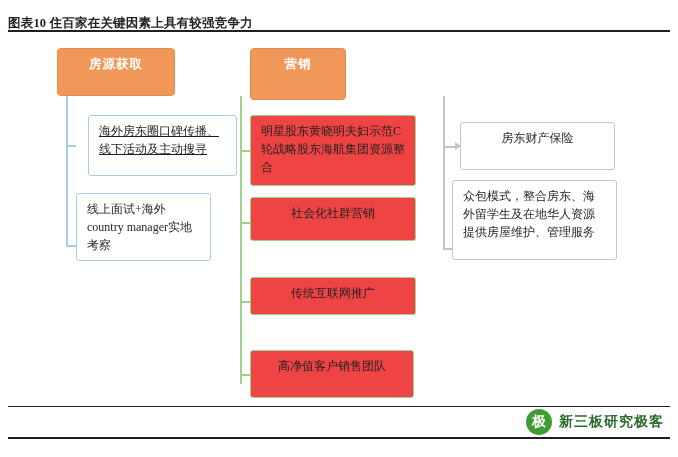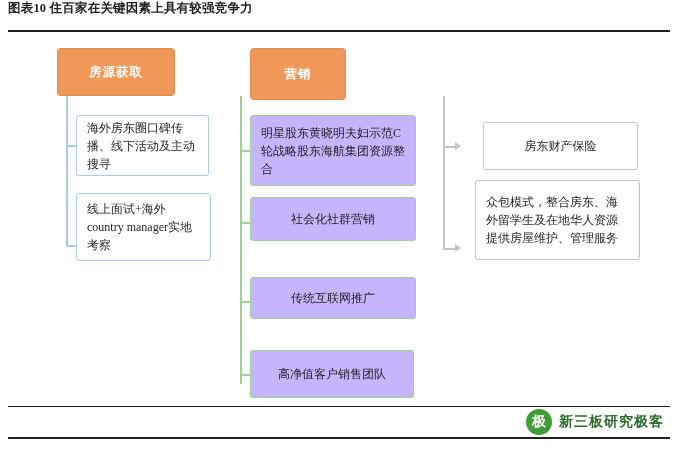--- a/index.html
+++ b/index.html
@@ -17,25 +17,25 @@
   .page {
     position: absolute;
     left: 0; top: 0;
     width: 678px;
     height: 457px;
   }
   
   .title-bar {
     position: absolute;
     left: 8px;
-    top: 0;
+    top: 8px;
     width: 662px;
     height: 24px;
     display: flex;
-    align-items: flex-start;
+    align-items: flex-end;
   }
   .title-text {
     font-size: 12.5px;
     font-weight: bold;
     color: #231f20;
     letter-spacing: 0.2px;
     white-space: nowrap;
   }
   .title-rule {
     position: absolute;
@@ -103,22 +103,22 @@
     position: absolute;
     left: 0;
     top: 34px;
     width: 678px;
     height: 370px;
   }
   .node {
     position: absolute;
     box-sizing: border-box;
     display: flex;
-    align-items: center;
-    padding: 20px 10px;
+    align-items: flex-start;
+    padding: 6px 10px;
     font-size: 12px;
     line-height: 1.5;
     color: #231f20;
     border-radius: 3px;
   }
   .node.center {
     justify-content: center;
     text-align: center;
   }
   .header-node {
@@ -132,27 +132,26 @@
   }
   .hdr-orange {
     background: #f0985a;
     border: 1px solid #e08a4c;
   }
   .box-blue {
     background: #ffffff;
     border: 1px solid #a9cbe8;
   }
   .box-green {
-    background: #c4b5fd;
+    background: #ef4444;
     border: 1px solid #9fd18f;
   }
   .box-gray {
     background: #ffffff;
     border: 1px solid #c4c4c4;
-    margin-left: 23px;
   }
   .connector {
     position: absolute;
     background: #b0b0b0;
   }
   .conn-blue { background: #a9cbe8; }
   .conn-green { background: #9fd18f; }
   .conn-gray { background: #c4c4c4; }
   .arrow {
     position: absolute;
@@ -178,21 +177,21 @@
     <div class="node header-node hdr-orange" style="left:57px; top:14px; width:118px; height:48px;">
       <span>房源获取</span>
     </div>
 
     <div class="connector conn-blue" style="left:66px; top:62px; width:1.5px; height:150px;"></div>
 
     <div class="connector conn-blue" style="left:66px; top:111px; width:10px; height:1.5px;"></div>
 
     <div class="connector conn-blue" style="left:66px; top:211px; width:10px; height:1.5px;"></div>
 
-    <div class="node box-blue" style="left:76px; top:81px; width:133px; height:61px;">
+    <div class="node box-blue" style="left:88px; top:81px; width:149px; height:61px;text-decoration:underline;">
       <span>海外房东圈口碑传播、线下活动及主动搜寻</span>
     </div>
 
     <div class="node box-blue" style="left:76px; top:159px; width:135px; height:68px;">
       <span>线上面试+海外country manager实地考察</span>
     </div>
 
     <div class="node header-node hdr-orange" style="left:250px; top:14px; width:96px; height:52px;">
       <span>营销</span>
     </div>

